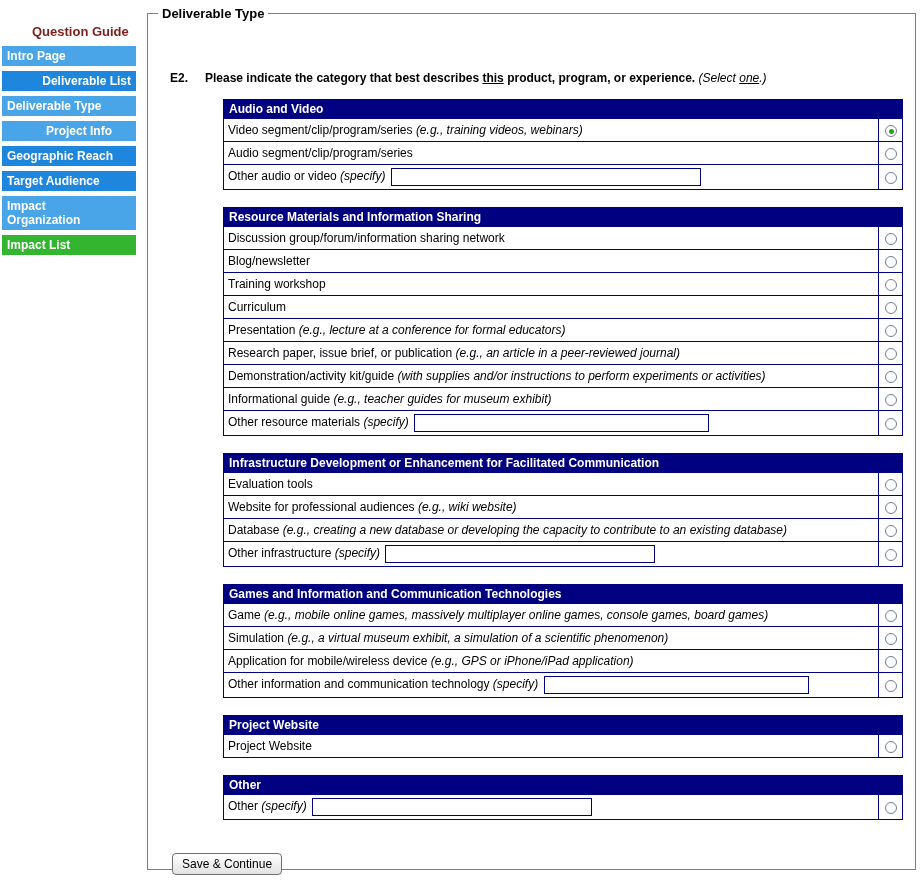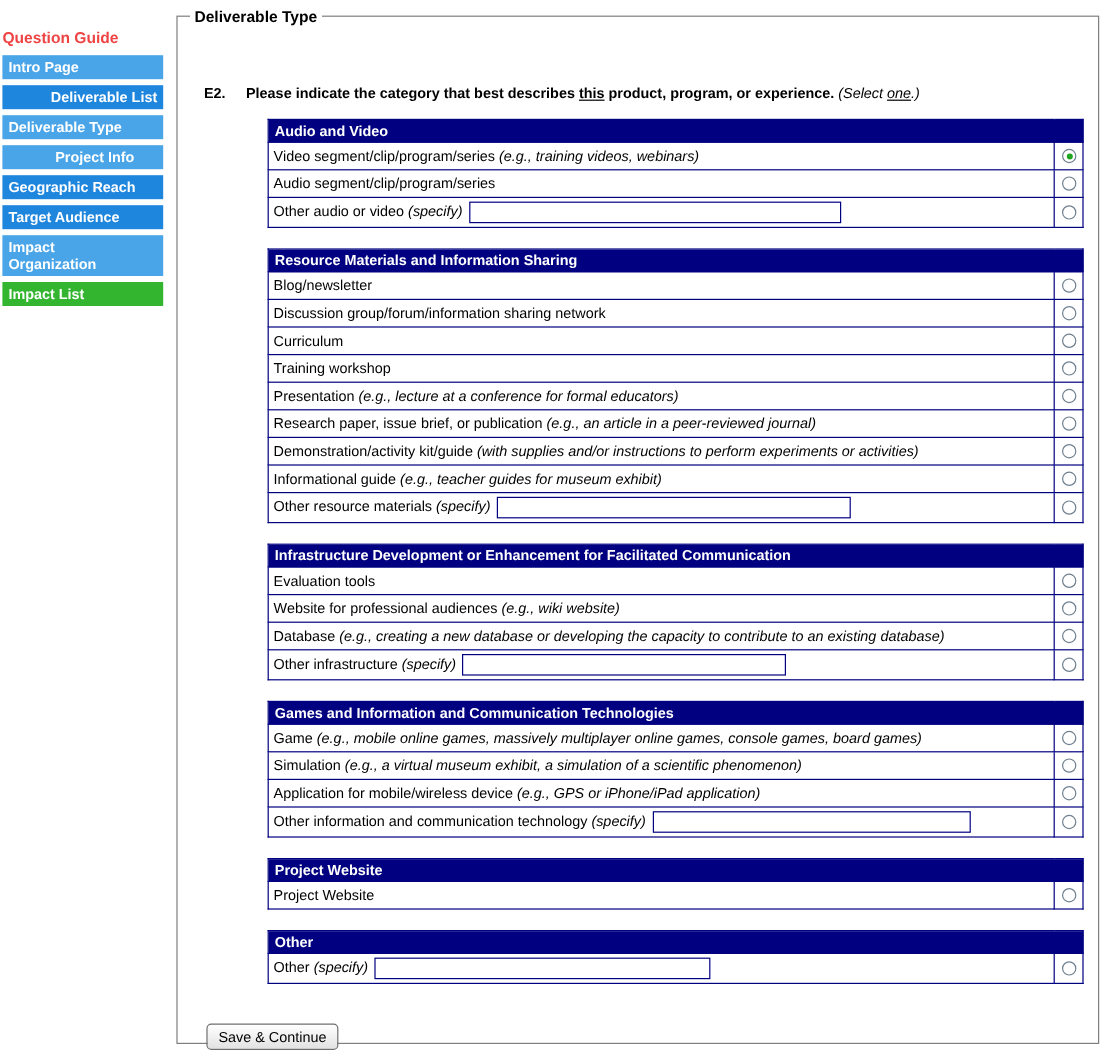--- a/index.html
+++ b/index.html
@@ -2,21 +2,21 @@
 <html><head>
 <meta charset="utf-8">
 <style>
   * { margin:0; padding:0; box-sizing:border-box; }
   html,body { background:#fff; }
   body { font-family:"Liberation Sans", sans-serif; }
   .page { position:relative; width:921px; height:880px; background:#fff; overflow:hidden; }
 
   
   .sidebar { position:absolute; left:2px; top:24px; width:134px; }
-  .sidebar-title { font-size:13px; font-weight:bold; color:#ef4444; margin-bottom:7px; }
+  .sidebar-title { font-size:13px; font-weight:bold; color:#7f1d1d; margin-bottom:7px;margin-left:30px; }
   .sb-item { color:#fff; font-weight:bold; font-size:12px; padding:3px 5px; margin-bottom:5px; line-height:14px; cursor:pointer; }
   .sb-item span { display:inline-block; max-width:108px; }
 
   
   fieldset.main { position:absolute; left:147px; top:6px; width:769px; height:864px; border:1px solid #7f7f7f; padding:0; background:#fff; }
   legend { font-size:13px; font-weight:bold; margin-left:10px; padding:0 4px; color:#000; }
 
   .question-line { margin:50px 0 14px 22px; display:flex; font-size:12px; color:#000; }
   .qnum { width:35px; font-weight:bold; flex:0 0 35px; }
   .qbody { font-weight:bold; }
@@ -82,33 +82,33 @@
               <td class="radio-cell"><span class="radio"></span></td>
             </tr>
           </tbody>
         </table>
         <table class="qtable">
           <tbody>
             <tr>
               <td colspan="2" class="sec-header">Resource Materials and Information Sharing</td>
             </tr>
             <tr>
+              <td class="row-label"><span>Discussion group/forum/information sharing network</span></td>
+              <td class="radio-cell"><span class="radio"></span></td>
+            </tr>
+            <tr>
               <td class="row-label"><span>Blog/newsletter</span></td>
               <td class="radio-cell"><span class="radio"></span></td>
             </tr>
             <tr>
-              <td class="row-label"><span>Discussion group/forum/information sharing network</span></td>
+              <td class="row-label"><span>Training workshop</span></td>
               <td class="radio-cell"><span class="radio"></span></td>
             </tr>
             <tr>
               <td class="row-label"><span>Curriculum</span></td>
-              <td class="radio-cell"><span class="radio"></span></td>
-            </tr>
-            <tr>
-              <td class="row-label"><span>Training workshop</span></td>
               <td class="radio-cell"><span class="radio"></span></td>
             </tr>
             <tr>
               <td class="row-label"><span>Presentation </span><span class="it">(e.g., lecture at a conference for formal educators)</span></td>
               <td class="radio-cell"><span class="radio"></span></td>
             </tr>
             <tr>
               <td class="row-label"><span>Research paper, issue brief, or publication </span><span class="it">(e.g., an article in a peer-reviewed journal)</span></td>
               <td class="radio-cell"><span class="radio"></span></td>
             </tr>

